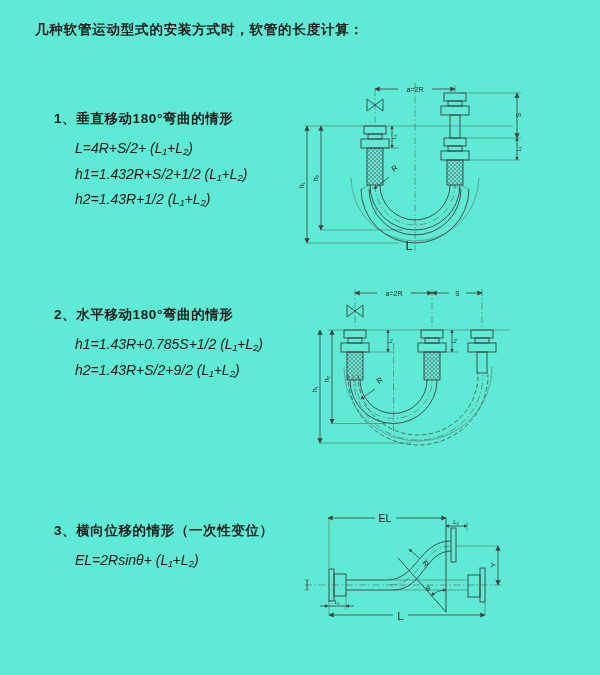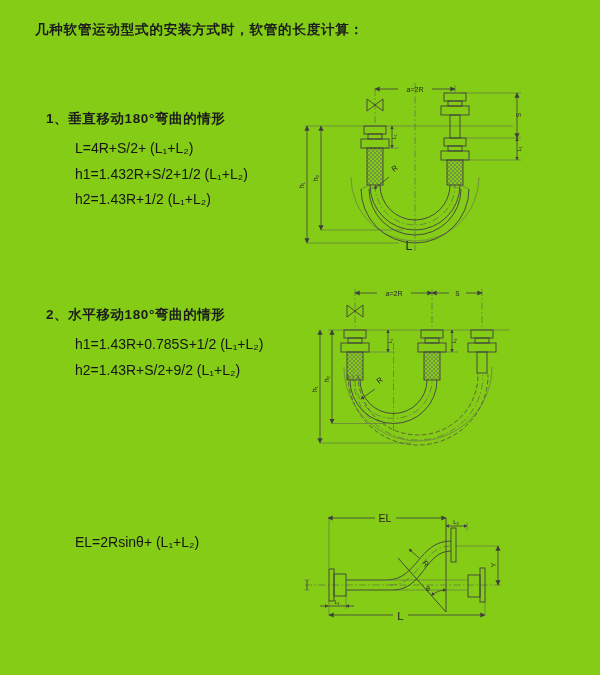--- a/index.html
+++ b/index.html
@@ -1,21 +1,21 @@
 <!DOCTYPE html>
 <html><head>
 <meta charset="utf-8">
 <style>
   html,body{margin:0;padding:0;background:#ffffff;}
-  .page{position:relative;width:600px;height:675px;background:#84cc16;overflow:hidden;
+  .page{position:relative;width:600px;height:675px;background:#5eead4;overflow:hidden;
         font-family:"Liberation Sans","DejaVu Sans",sans-serif;color:#1c1c1c;}
   .title{position:absolute;left:35px;top:21px;font-size:13.5px;font-weight:bold;letter-spacing:0.8px;}
   .section{position:absolute;left:46px;width:265px;}
-  .heading{font-size:13.5px;font-weight:bold;letter-spacing:0.6px;white-space:nowrap;}
-  .formulas{margin:8px 0 0 29px;}
+  .heading{font-size:13.5px;font-weight:bold;letter-spacing:0.6px;white-space:nowrap;margin-left:8px;}
+  .formulas{margin:8px 0 0 29px;font-style:italic;}
   .formula{font-size:14px;line-height:25.5px;white-space:nowrap;color:#161616;}
   .diag{position:absolute;}
   svg{display:block;}
   svg .ln{stroke:#3f3f3f;stroke-width:0.9;fill:none;}
   svg .thin{stroke:#5a5a5a;stroke-width:0.5;fill:none;}
   svg .cl{stroke:#555;stroke-width:0.55;fill:none;stroke-dasharray:7 2.5 1.5 2.5;}
   svg .dash{stroke:#4a4a4a;stroke-width:0.8;fill:none;stroke-dasharray:4.5 2.5;}
   svg .dim{stroke:#3f3f3f;stroke-width:0.8;fill:none;}
   svg text{fill:#262626;font-family:"Liberation Sans","DejaVu Sans",sans-serif;}
   svg .braid{stroke:#3f3f3f;stroke-width:0.9;}
@@ -38,20 +38,21 @@
 
   <div class="section" style="top:306px">
     <div class="heading">2、水平移动180°弯曲的情形</div>
     <div class="formulas">
       <div class="formula">h1=1.43R+0.785S+1/2 (L₁+L₂)</div>
       <div class="formula">h2=1.43R+S/2+9/2 (L₁+L₂)</div>
     </div>
   </div>
 
   <div class="section" style="top:522px">
+    <div class="heading">3、横向位移的情形（一次性变位）</div>
     <div class="formulas">
       <div class="formula">EL=2Rsinθ+ (L₁+L₂)</div>
     </div>
   </div>
 
   <div class="diag" style="left:295px;top:73px">
   <svg width="275" height="185" viewBox="0 0 275 185">
     <defs>
       <marker id="ar1" viewBox="0 0 10 10" refX="9" refY="5" markerWidth="6.5" markerHeight="6.5" orient="auto-start-reverse">
         <path d="M0,0L10,5L0,10z" fill="#3f3f3f"></path>

